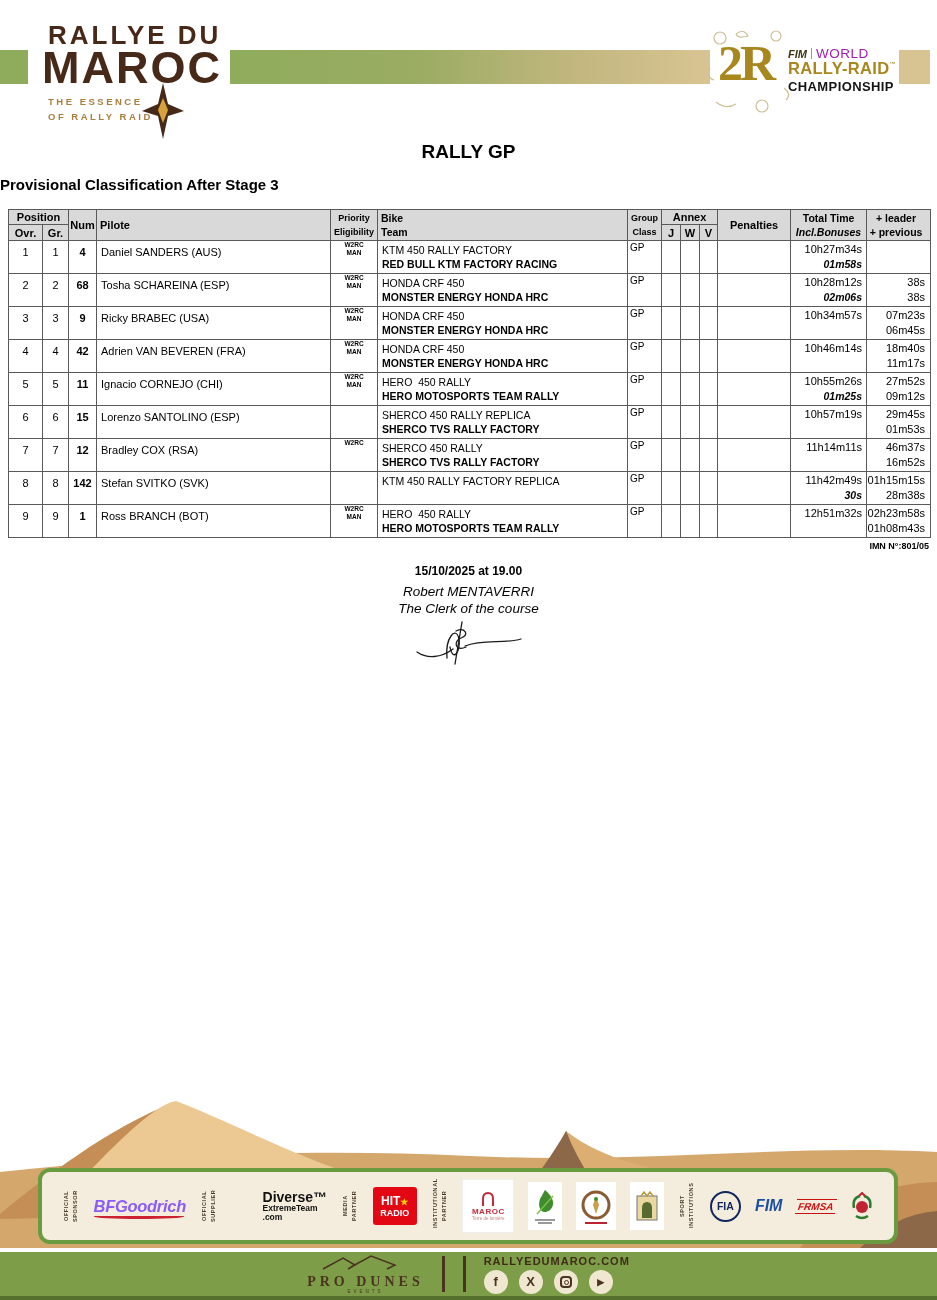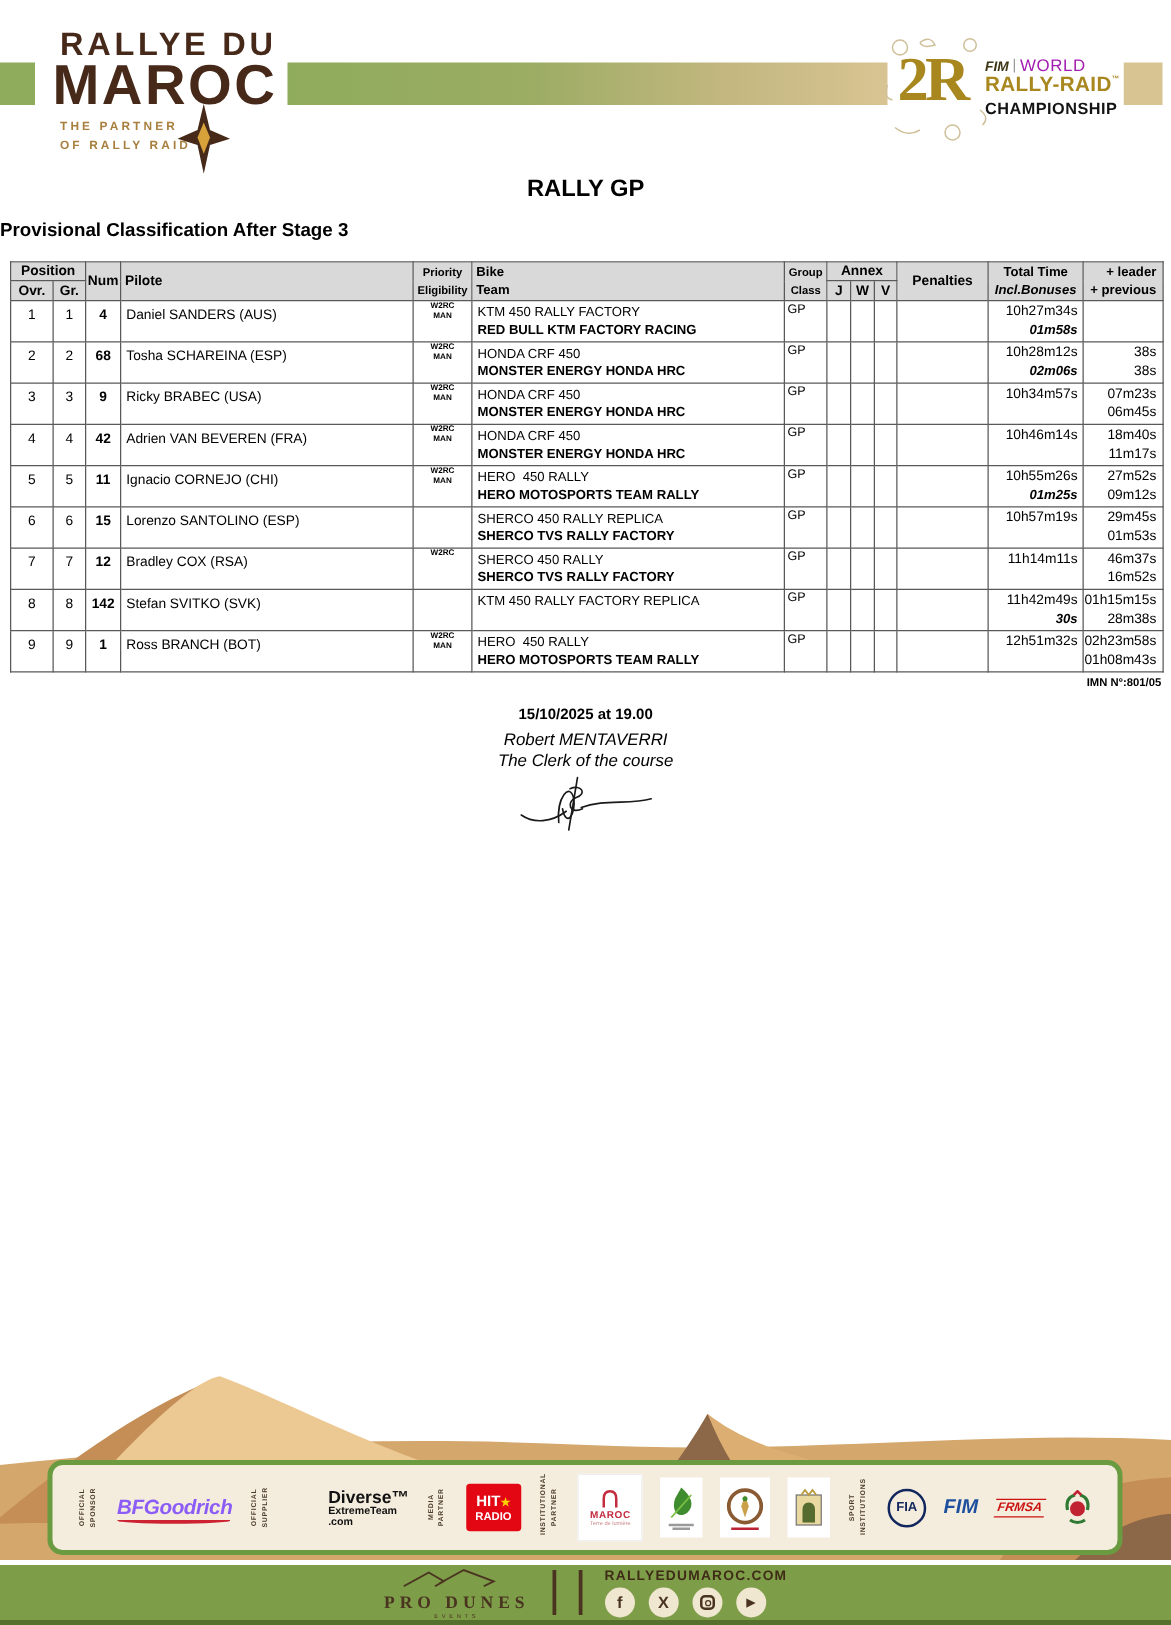--- a/index.html
+++ b/index.html
@@ -36,21 +36,21 @@
   .title2 { position:absolute; top:176px; left:0; width:100%; font-size:15px; font-weight:700; }
 
   
   .results { position:absolute; left:8px; top:209px; width:922px; border-collapse:collapse; table-layout:fixed; }
   .results th, .results td { border:1px solid #595959; padding:0; overflow:hidden; }
   .results thead th { background:#d9d9d9; font-weight:700; font-size:11px; vertical-align:middle; }
   .results thead tr.h1 { height:15px; }
   .results thead tr.h2 { height:16px; }
   th.small { font-size:9px; }
   th.left { text-align:left; padding-left:3px; }
-  th.right-h { text-align:right; padding-right:5px; }
+  th.right-h { padding-right:5px; }
   th.v-bot { vertical-align:bottom; padding-bottom:1px; }
   .hl { line-height:14px; height:14px; font-size:10.5px; }
   .hl-sm { line-height:14px; height:14px; font-size:9px; }
   .italic { font-style:italic; }
 
   .results tbody tr { height:33px; }
   .results tbody td { vertical-align:top; font-size:11px; }
   .l1 { height:16px; line-height:16px; }
   td.c-ovr, td.c-gr, td.c-num { text-align:center; }
   td.c-num { font-weight:700; }
@@ -134,21 +134,21 @@
 
 <div class="page">
 
   <div class="h-green-sq"></div>
   <div class="h-grad"></div>
   <div class="h-tan"></div>
 
   <div class="logo">
     <div class="logo-l1">RALLYE DU</div>
     <div class="logo-l2">MAROC</div>
-    <div class="tag1">THE PARTNER</div>
+    <div class="tag1">THE ESSENCE</div>
     <div class="tag2">OF RALLY RAID</div>
     <svg class="diamond" width="46" height="56" viewBox="0 0 46 56">
       <path d="M23,0 L28,21 L44,28 L28,33 L23,56 L18,33 L2,28 L18,21 Z" fill="#47291A"></path>
       <polygon points="23,15 28,27 23,40 18,27" fill="#D8A23A"></polygon>
     </svg>
   </div>
 
   <div class="w2r">
     <svg class="doodles" width="90" height="86" viewBox="0 0 90 86">
       <g stroke="#CFC09A" fill="none" stroke-width="1.2">

